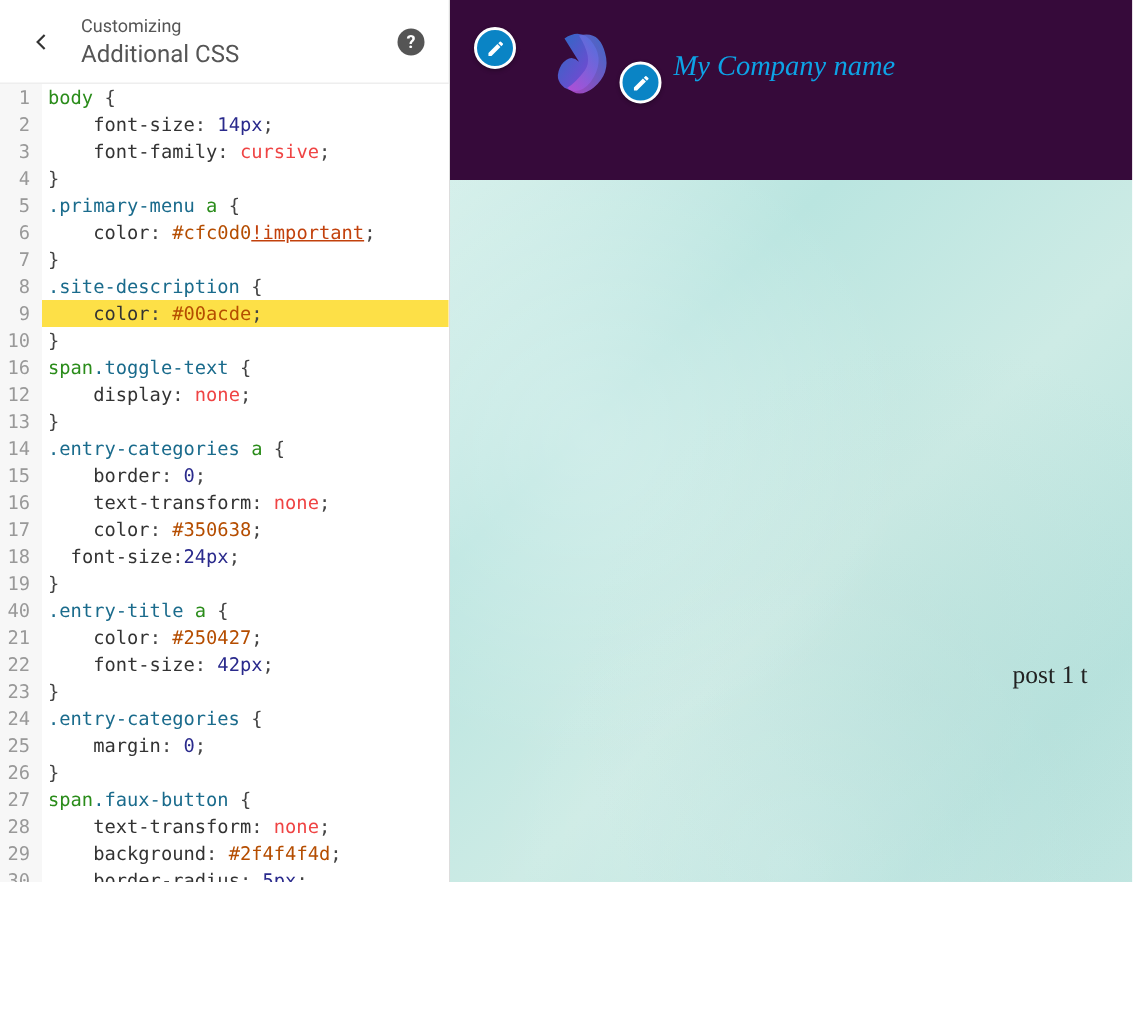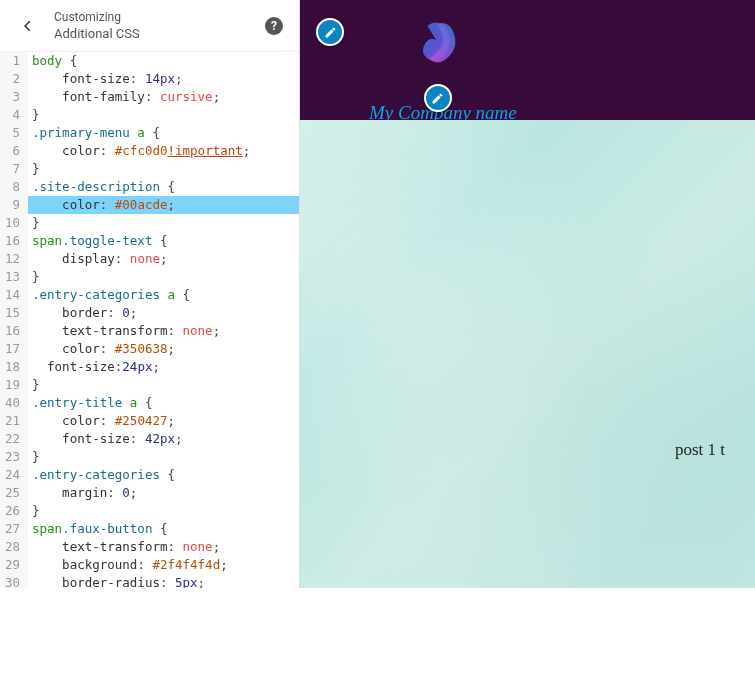--- a/index.html
+++ b/index.html
@@ -4,40 +4,40 @@
 <style>
 * { box-sizing: border-box; margin: 0; padding: 0; }
 body { font-family: -apple-system, BlinkMacSystemFont, "Segoe UI", Roboto, sans-serif; font-size: 13px; color: #555; background: #fff; overflow: hidden; }
 .app { display: flex; width: 755px; height: 588px; }
 .panel { width: 300px; background: #fff; border-right: 1px solid #ddd; display: flex; flex-direction: column; }
 .panel-header { display: flex; align-items: center; padding: 10px 16px; border-bottom: 1px solid #eee; background: #fff; position: relative; }
 .back-btn { width: 24px; height: 24px; display: flex; align-items: center; justify-content: center; cursor: pointer; margin-right: 14px; }
 .back-btn svg { width: 14px; height: 14px; }
 .header-titles { flex: 1; }
 .header-sub { font-size: 12px; color: #555; }
-.header-main { font-size: 13px; color: #555; font-weight: 400; margin-top: 2px; }
+.header-main { font-size: 16px; color: #555; font-weight: 400; margin-top: 2px; }
 .help-btn { width: 18px; height: 18px; border-radius: 50%; background: #555; color: #fff; font-size: 12px; display: flex; align-items: center; justify-content: center; cursor: pointer; font-weight: bold; }
 .code-editor { flex: 1; overflow-y: auto; font-family: "Consolas", "Menlo", monospace; font-size: 12.5px; line-height: 18px; background: #fff; }
 .code-line { display: flex; }
 .gutter { width: 28px; text-align: right; color: #999; padding-right: 8px; background: #f7f7f7; flex-shrink: 0; user-select: none; }
 .code-content { flex: 1; white-space: pre; padding-left: 4px; }
-.code-line.hl .code-content { background: #7dd3fc; }
+.code-line.hl .code-content { background: #fde047; }
 .tok-selector { color: #2a8c1a; }
 .tok-class { color: #1a6b8c; }
 .tok-punct { color: #444; }
 .tok-prop { color: #333; }
 .tok-val { color: #ef4444; }
 .tok-hex { color: #b54d00; }
 .tok-num { color: #2a2a8c; }
 .tok-imp { color: #c2410c; text-decoration: underline; }
 .preview { flex: 1; position: relative; overflow: hidden; }
 .preview-header { height: 120px; background: #360a3a; position: relative; }
 .edit-badge { position: absolute; width: 28px; height: 28px; border-radius: 50%; background: #0a84c5; border: 2px solid #fff; box-shadow: 0 1px 3px rgba(0,0,0,0.3); display: flex; align-items: center; justify-content: center; cursor: pointer; }
 .edit-badge svg { width: 13px; height: 13px; fill: #fff; }
-.logo-wrap { position: absolute; left: 57px; top: 16px; display: flex; align-items: center; flex-direction: column; }
+.logo-wrap { position: absolute; left: 57px; top: 16px; display: flex; align-items: center; }
 .logo-shape { width: 58px; height: 58px; position: relative; }
 .site-title { color: #0da3e6; font-size: 19px; font-family: cursive; margin-left: 12px; font-style: italic; }
 .preview-body { height: 568px; background: linear-gradient(135deg, #d4efea 0%, #bae5e0 25%, #cdebe5 50%, #b8e3de 75%, #c8e9e4 100%); position: relative; }
 .preview-body::before { content: ""; position: absolute; inset: 0; background: radial-gradient(circle at 20% 30%, rgba(255,255,255,0.3), transparent 40%), radial-gradient(circle at 70% 60%, rgba(180,220,215,0.4), transparent 50%), radial-gradient(circle at 50% 80%, rgba(255,255,255,0.2), transparent 40%); }
 .content-wrap { position: absolute; right: 0; top: 320px; width: 80px; }
 .post-title { font-family: "Times New Roman", serif; font-size: 17px; color: #222; white-space: nowrap; }
 .hr-line { position: absolute; right: 0; top: 520px; width: 370px; border-top: 1px solid #888; }
 </style>
 </head>
 <body>

